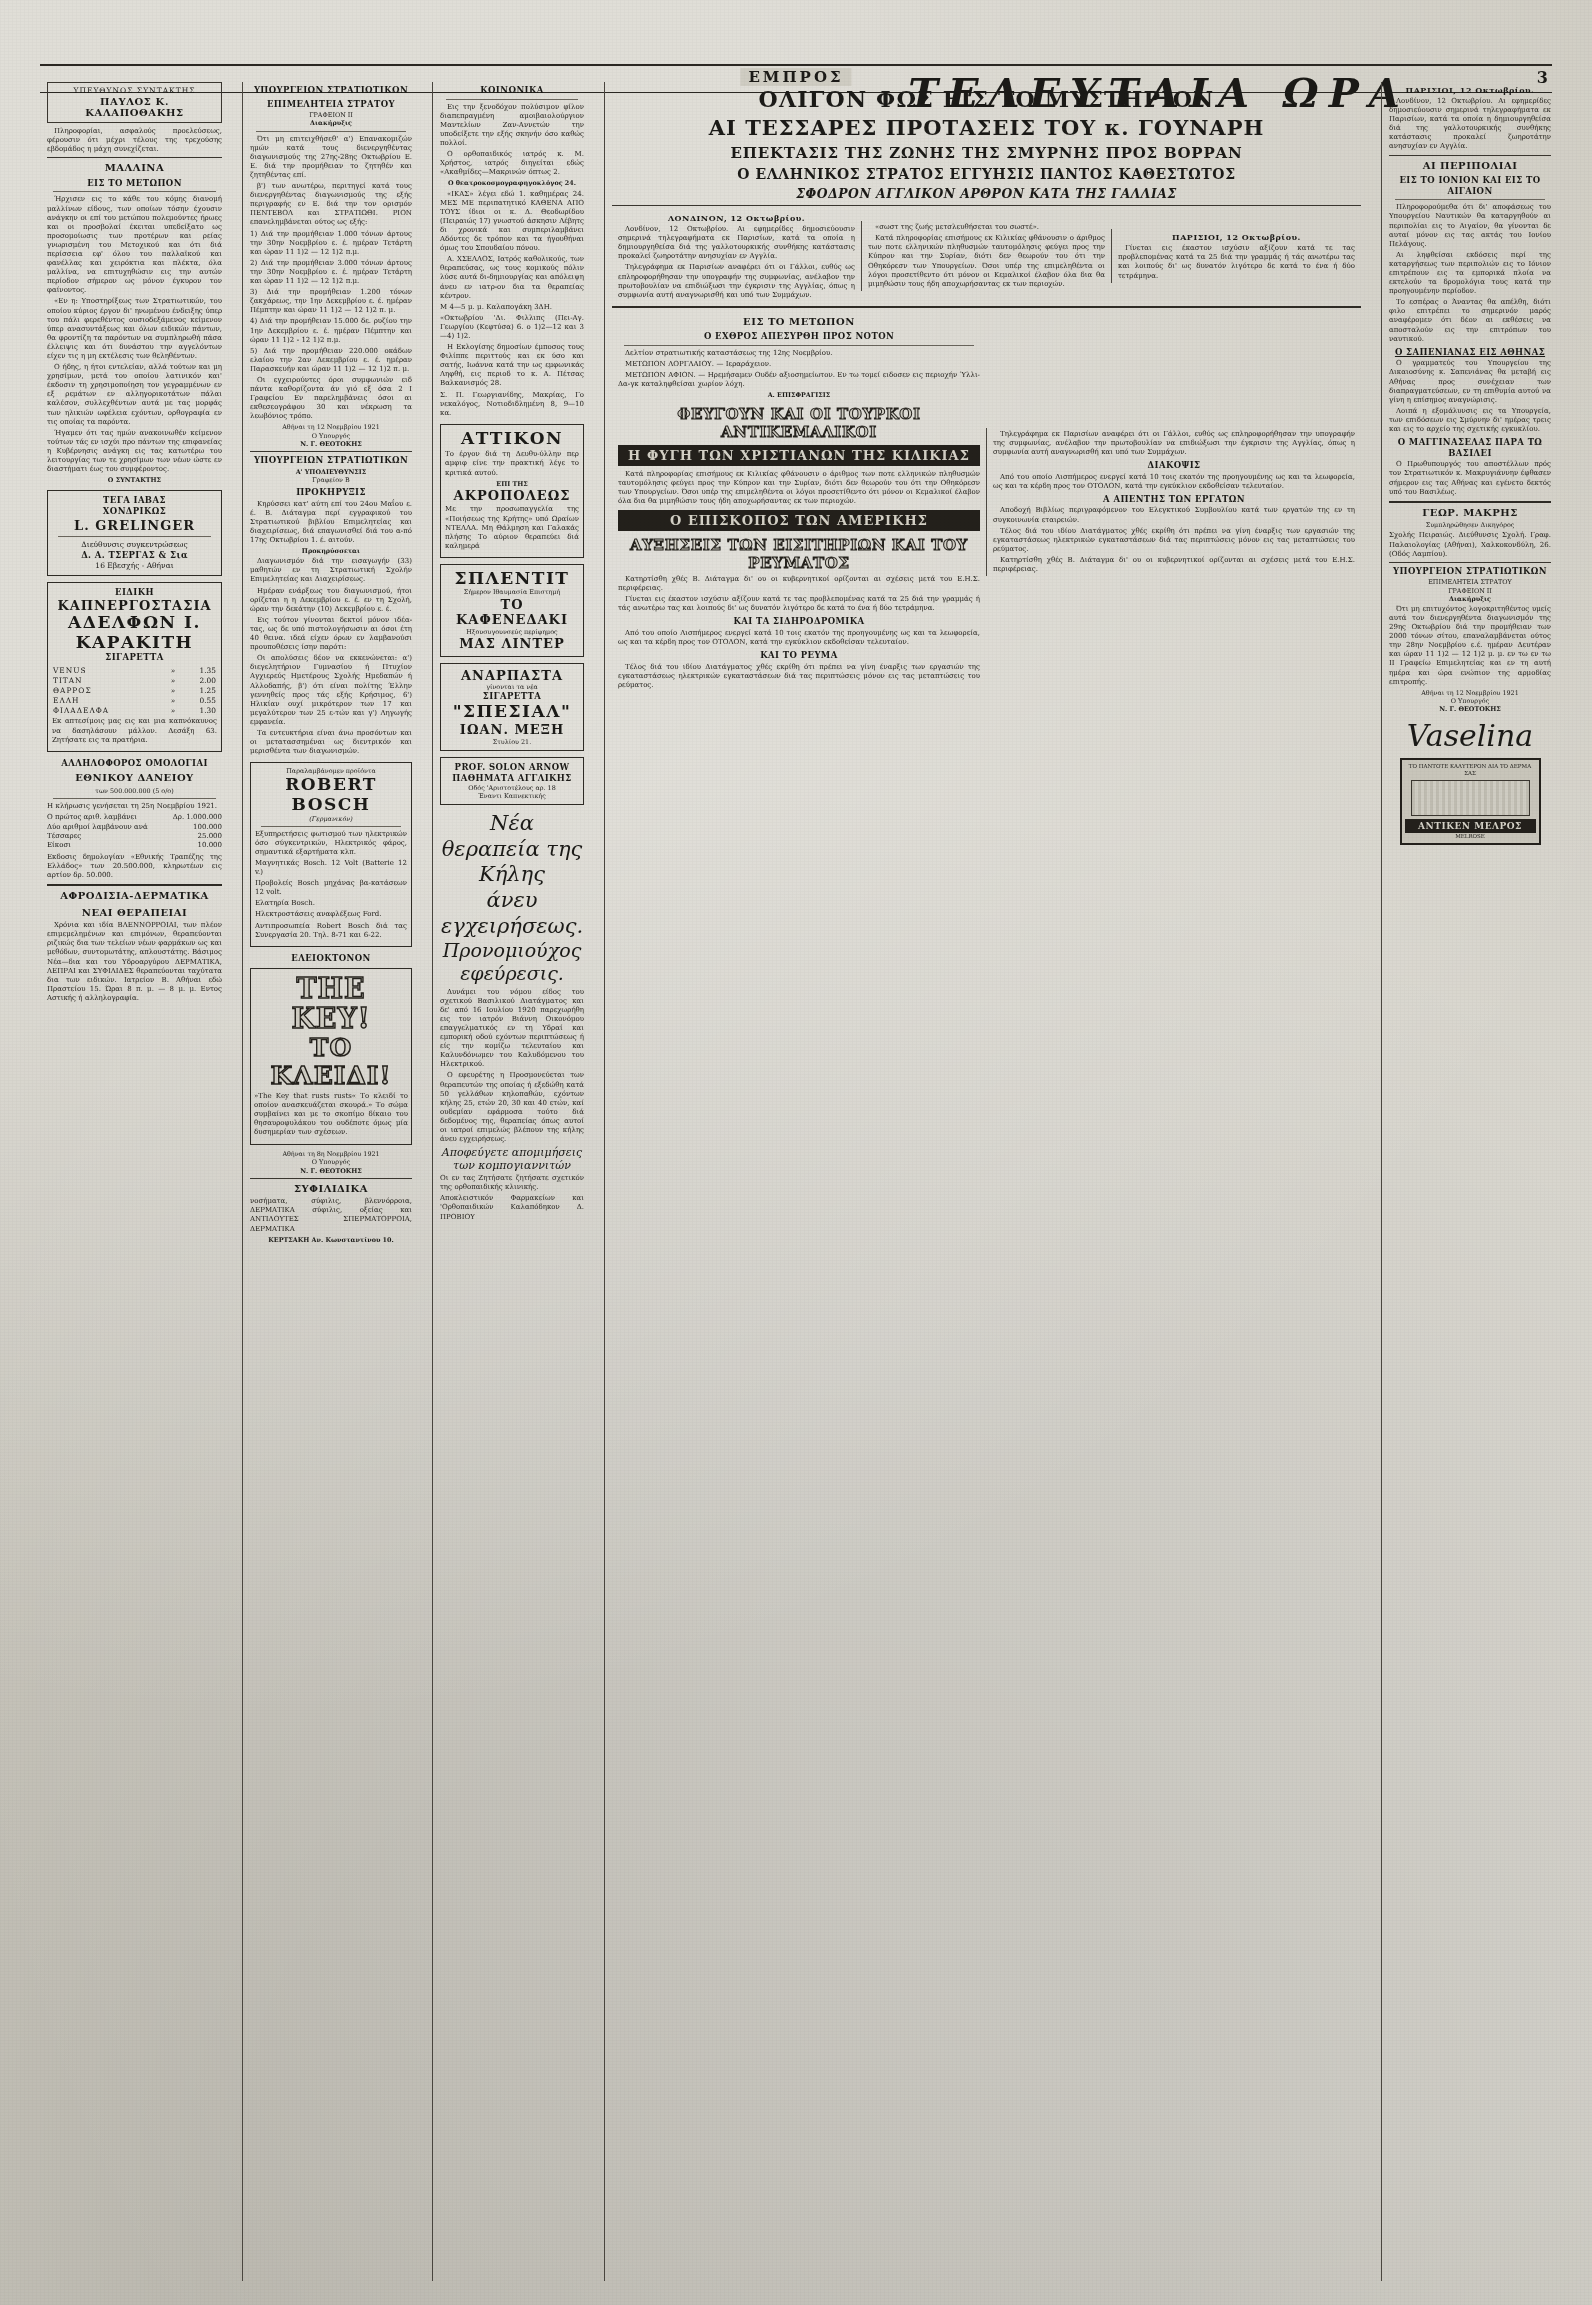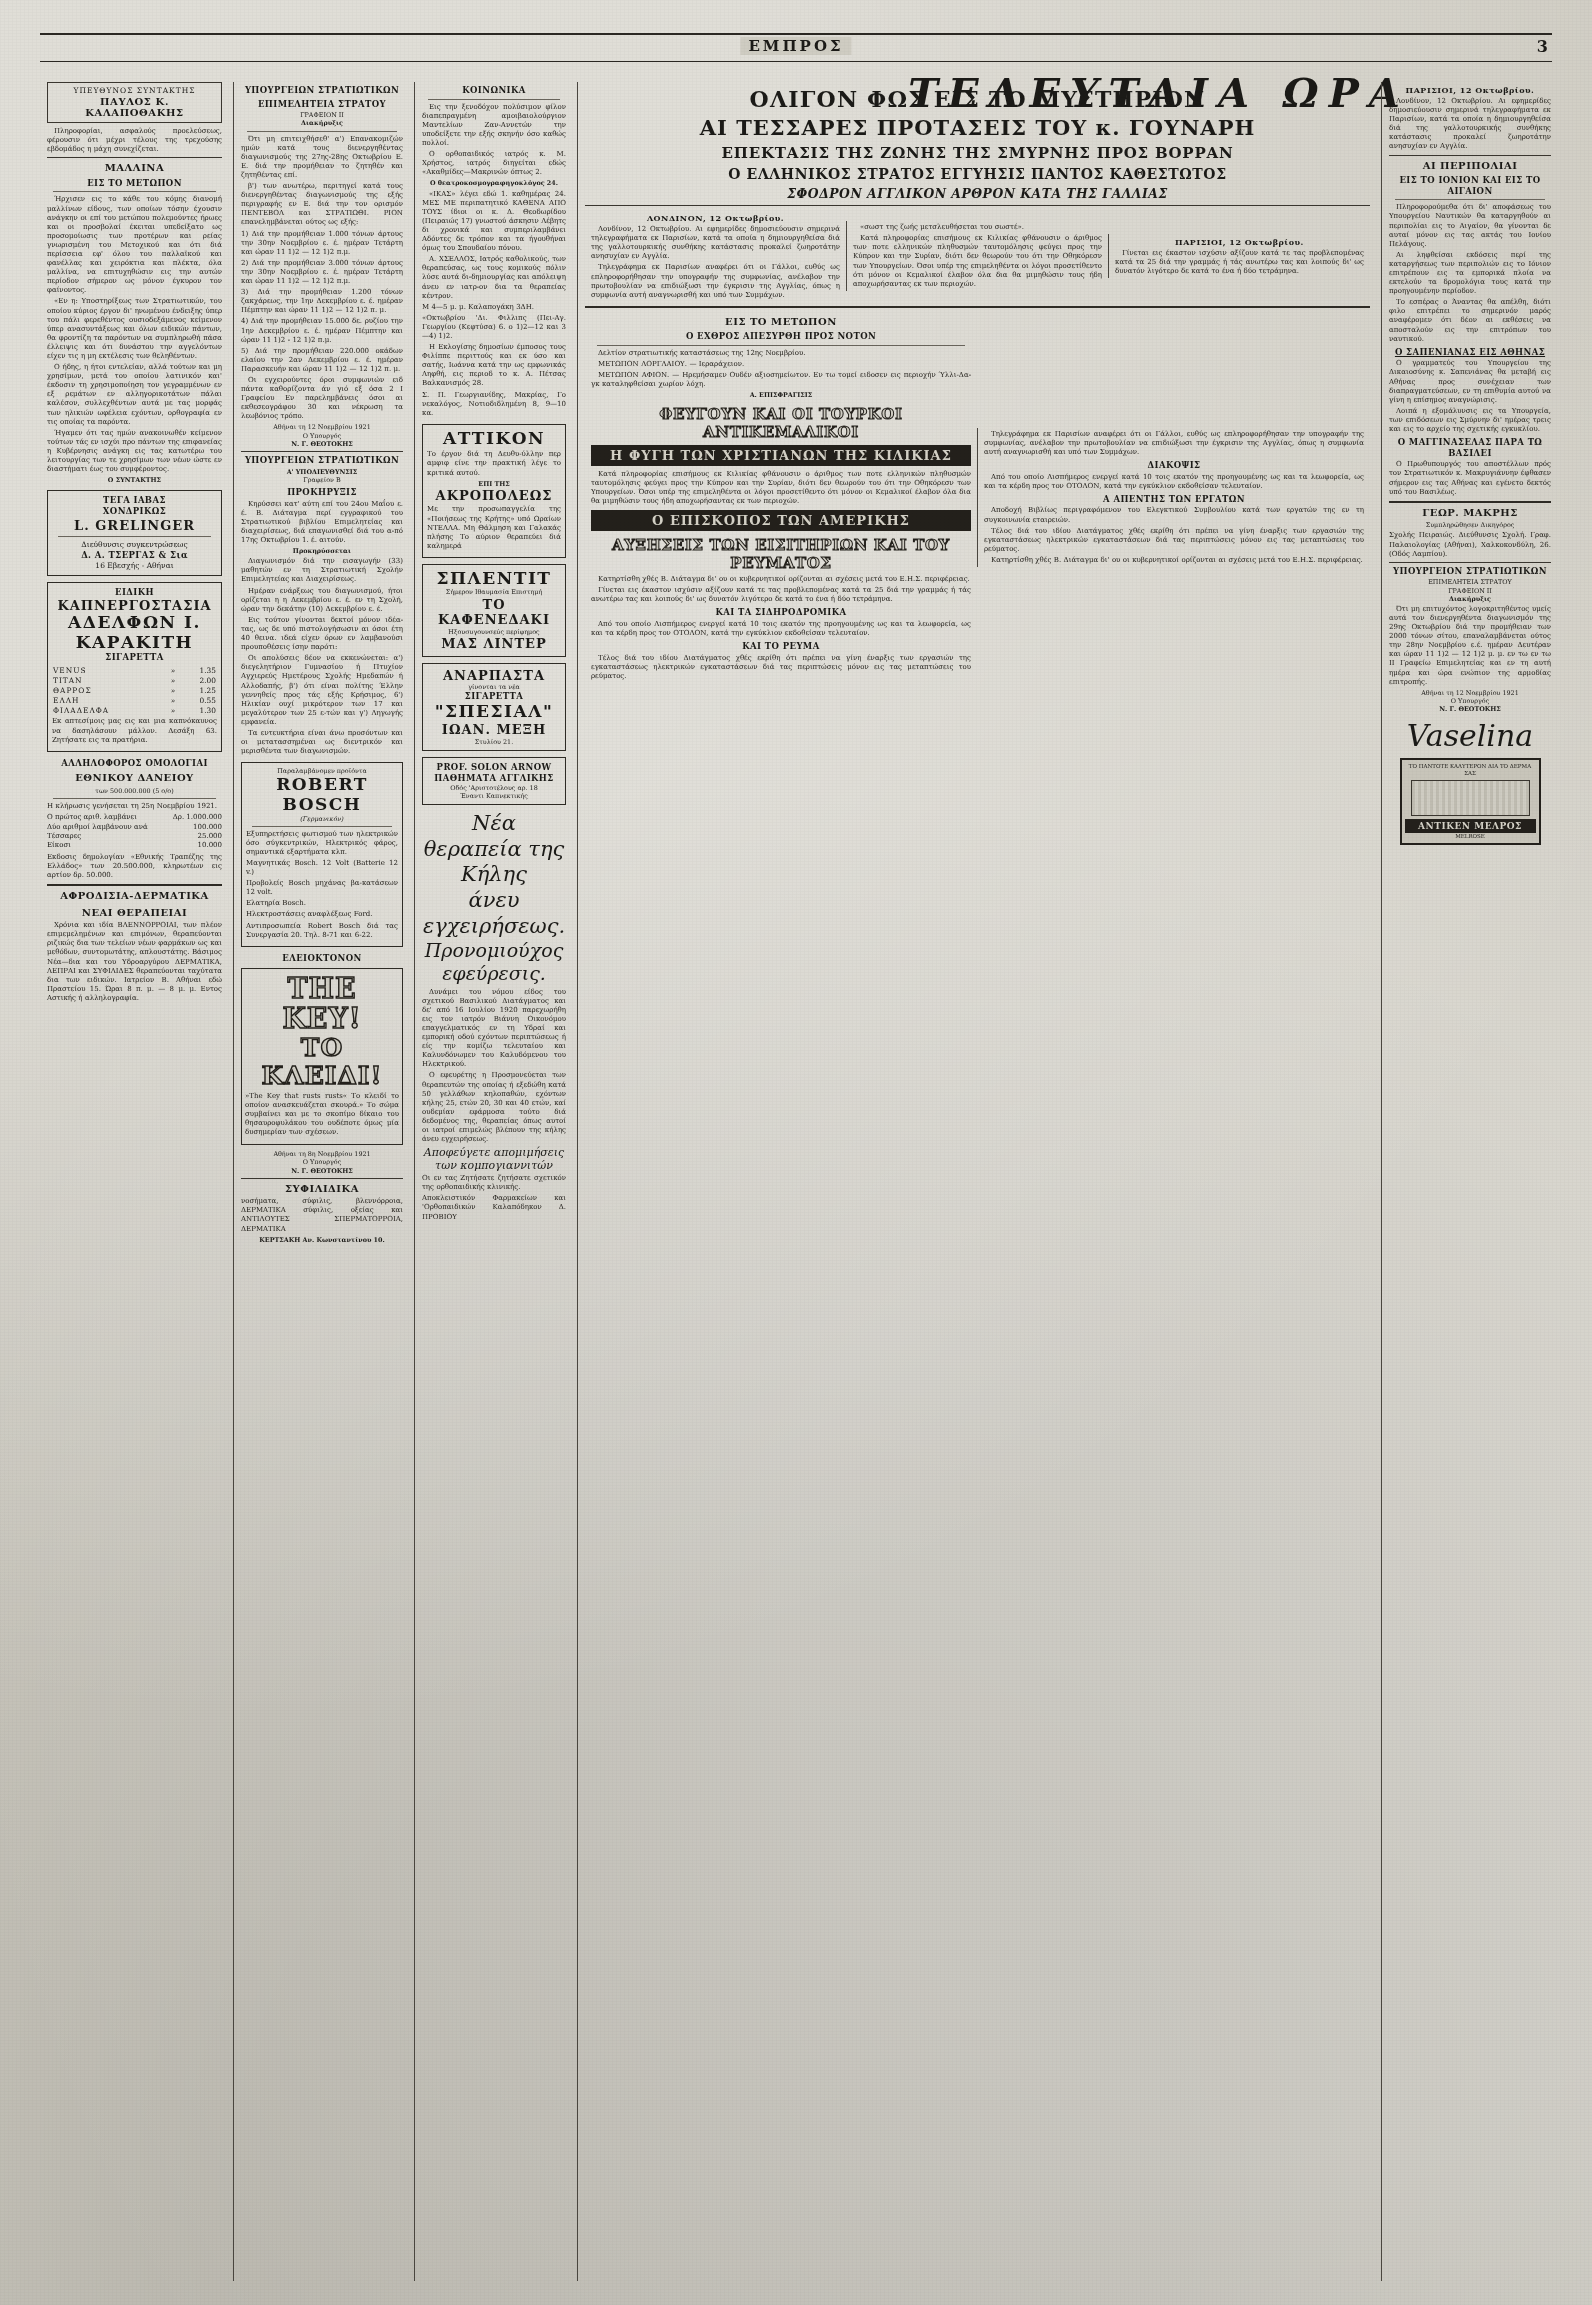--- a/index.html
+++ b/index.html
@@ -28,21 +28,21 @@
     background-image:
       repeating-linear-gradient(0deg, rgba(0,0,0,0.05) 0 1px, rgba(255,255,255,0) 1px 3px),
       repeating-linear-gradient(90deg, rgba(0,0,0,0.04) 0 1px, rgba(255,255,255,0) 1px 4px);
     mix-blend-mode: multiply;
     z-index: 99;
   }
 
   
   .masthead {
     position: absolute;
-    top: 33px; left: 40px; right: 40px;
+    top: 64px; left: 40px; right: 40px;
     height: 26px;
     border-top: 2px solid #2a2722;
     border-bottom: 1px solid #2a2722;
   }
   .mast-title {
     position: absolute;
     left: 50%; top: 2px;
     transform: translateX(-50%);
     font-family: "DejaVu Serif", serif;
     font-weight: bold;
@@ -59,21 +59,21 @@
   }
 
   
   .cols {
     position: absolute;
     top: 82px;
     left: 40px;
     right: 34px;
     bottom: 24px;
     display: flex;
-    gap: 4px;
+    gap: 13px;
   }
   .col {
     position: relative;
     padding: 0 7px;
     box-sizing: border-box;
   }
   .col + .col { border-left: 1px solid #4a463f; }
 
   .c1 { width: 189px; }
   .c2 { width: 177px; }

